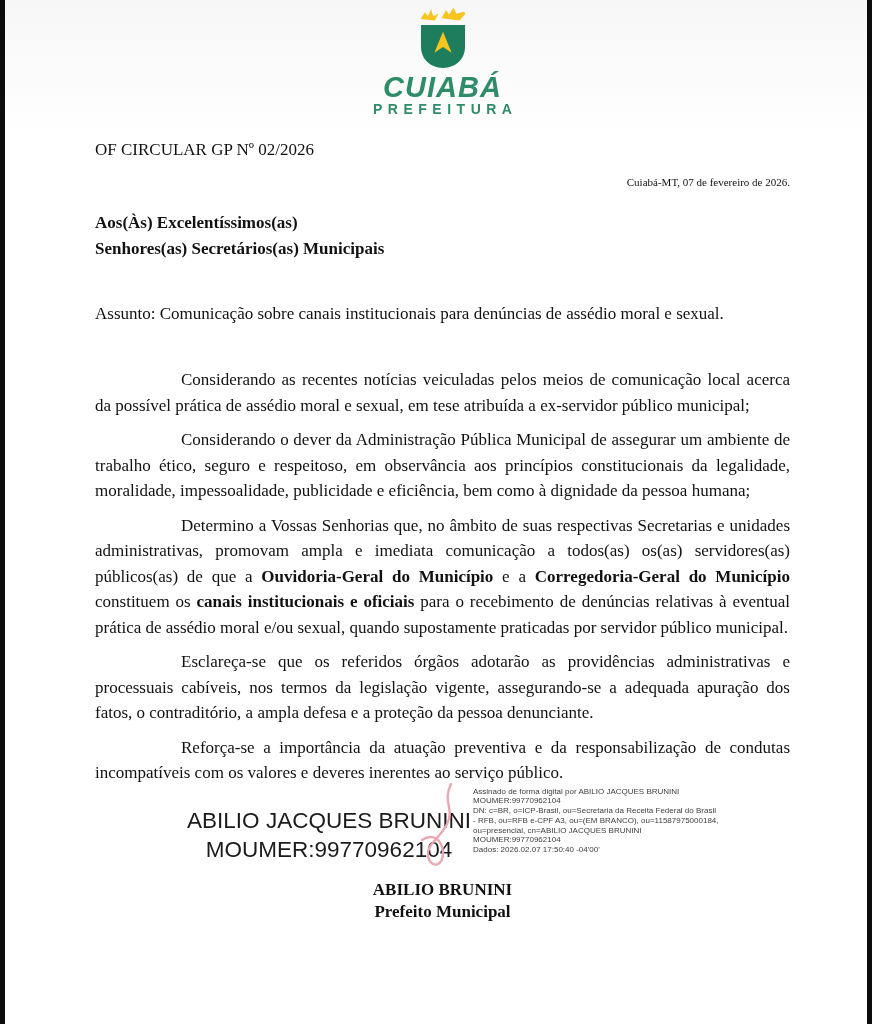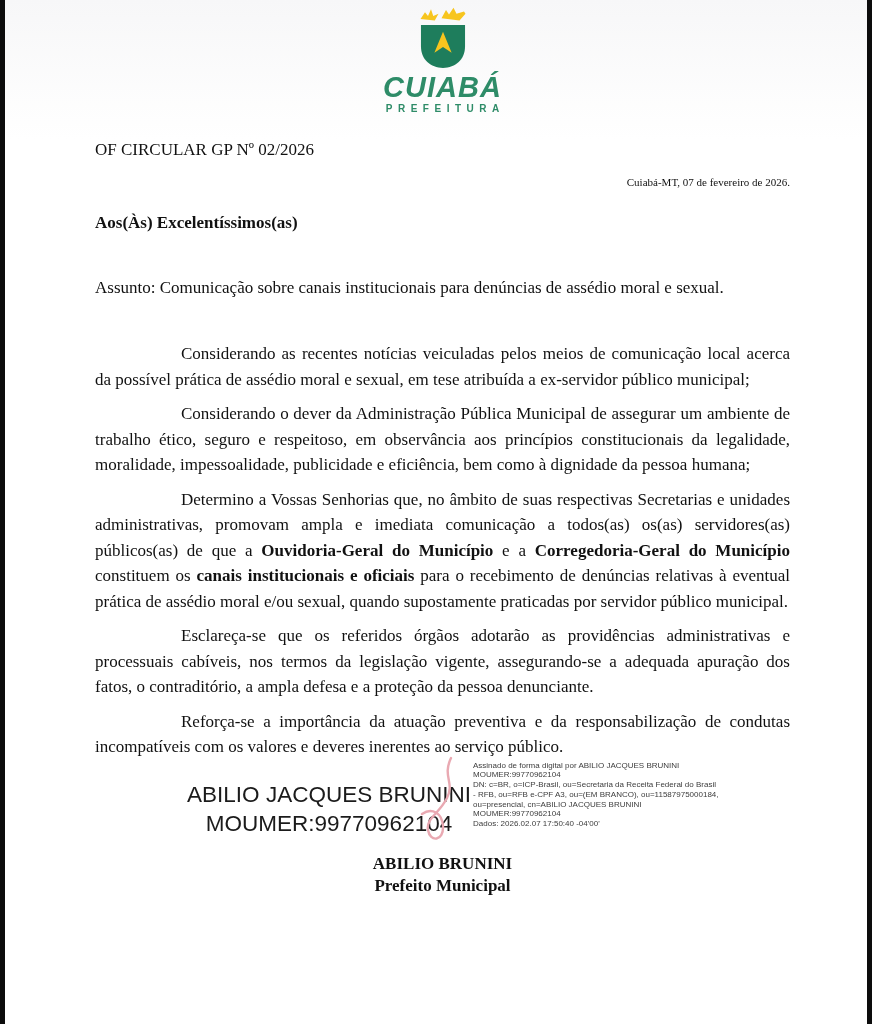--- a/index.html
+++ b/index.html
@@ -43,21 +43,21 @@
     font-size: 29px;
     letter-spacing: 1px;
     color: #2e8c68;
     line-height: 32px;
     margin-top: 2px;
     font-style: italic;
   }
   .logo-subtitle {
     font-family: "Liberation Sans", sans-serif;
     font-weight: bold;
-    font-size: 10px;
+    font-size: 14px;
     letter-spacing: 5.5px;
     text-indent: 5.5px;
     color: #2e8c68;
     line-height: 12px;
   }
 
   
   .ref-line {
     margin-top: 24px;
     font-weight: normal;
@@ -148,20 +148,21 @@
     <div class="logo-title">CUIABÁ</div>
     <div class="logo-subtitle">PREFEITURA</div>
   </div>
 
   <div class="ref-line">OF CIRCULAR GP Nº 02/2026</div>
 
   <div class="date-line">Cuiabá-MT, 07 de fevereiro de 2026.</div>
 
   <div class="recipients">
     <div>Aos(Às) Excelentíssimos(as)</div>
+    <div>Senhores(as) Secretários(as) Municipais</div>
   </div>
 
   <div class="subject-line">Assunto: Comunicação sobre canais institucionais para denúncias de assédio moral e sexual.</div>
 
   <div class="body-text">
     <p class="para">Considerando as recentes notícias veiculadas pelos meios de comunicação local acerca da possível prática de assédio moral e sexual, em tese atribuída a ex-servidor público municipal;</p>
     <p class="para">Considerando o dever da Administração Pública Municipal de assegurar um ambiente de trabalho ético, seguro e respeitoso, em observância aos princípios constitucionais da legalidade, moralidade, impessoalidade, publicidade e eficiência, bem como à dignidade da pessoa humana;</p>
     <p class="para"><span>Determino a Vossas Senhorias que, no âmbito de suas respectivas Secretarias e unidades administrativas, promovam ampla e imediata comunicação a todos(as) os(as) servidores(as) públicos(as) de que a </span><span class="b">Ouvidoria-Geral do Município</span><span> e a </span><span class="b">Corregedoria-Geral do Município</span><span> constituem os </span><span class="b">canais institucionais e oficiais</span><span> para o recebimento de denúncias relativas à eventual prática de assédio moral e/ou sexual, quando supostamente praticadas por servidor público municipal.</span></p>
     <p class="para">Esclareça-se que os referidos órgãos adotarão as providências administrativas e processuais cabíveis, nos termos da legislação vigente, assegurando-se a adequada apuração dos fatos, o contraditório, a ampla defesa e a proteção da pessoa denunciante.</p>
     <p class="para">Reforça-se a importância da atuação preventiva e da responsabilização de condutas incompatíveis com os valores e deveres inerentes ao serviço público.</p>

